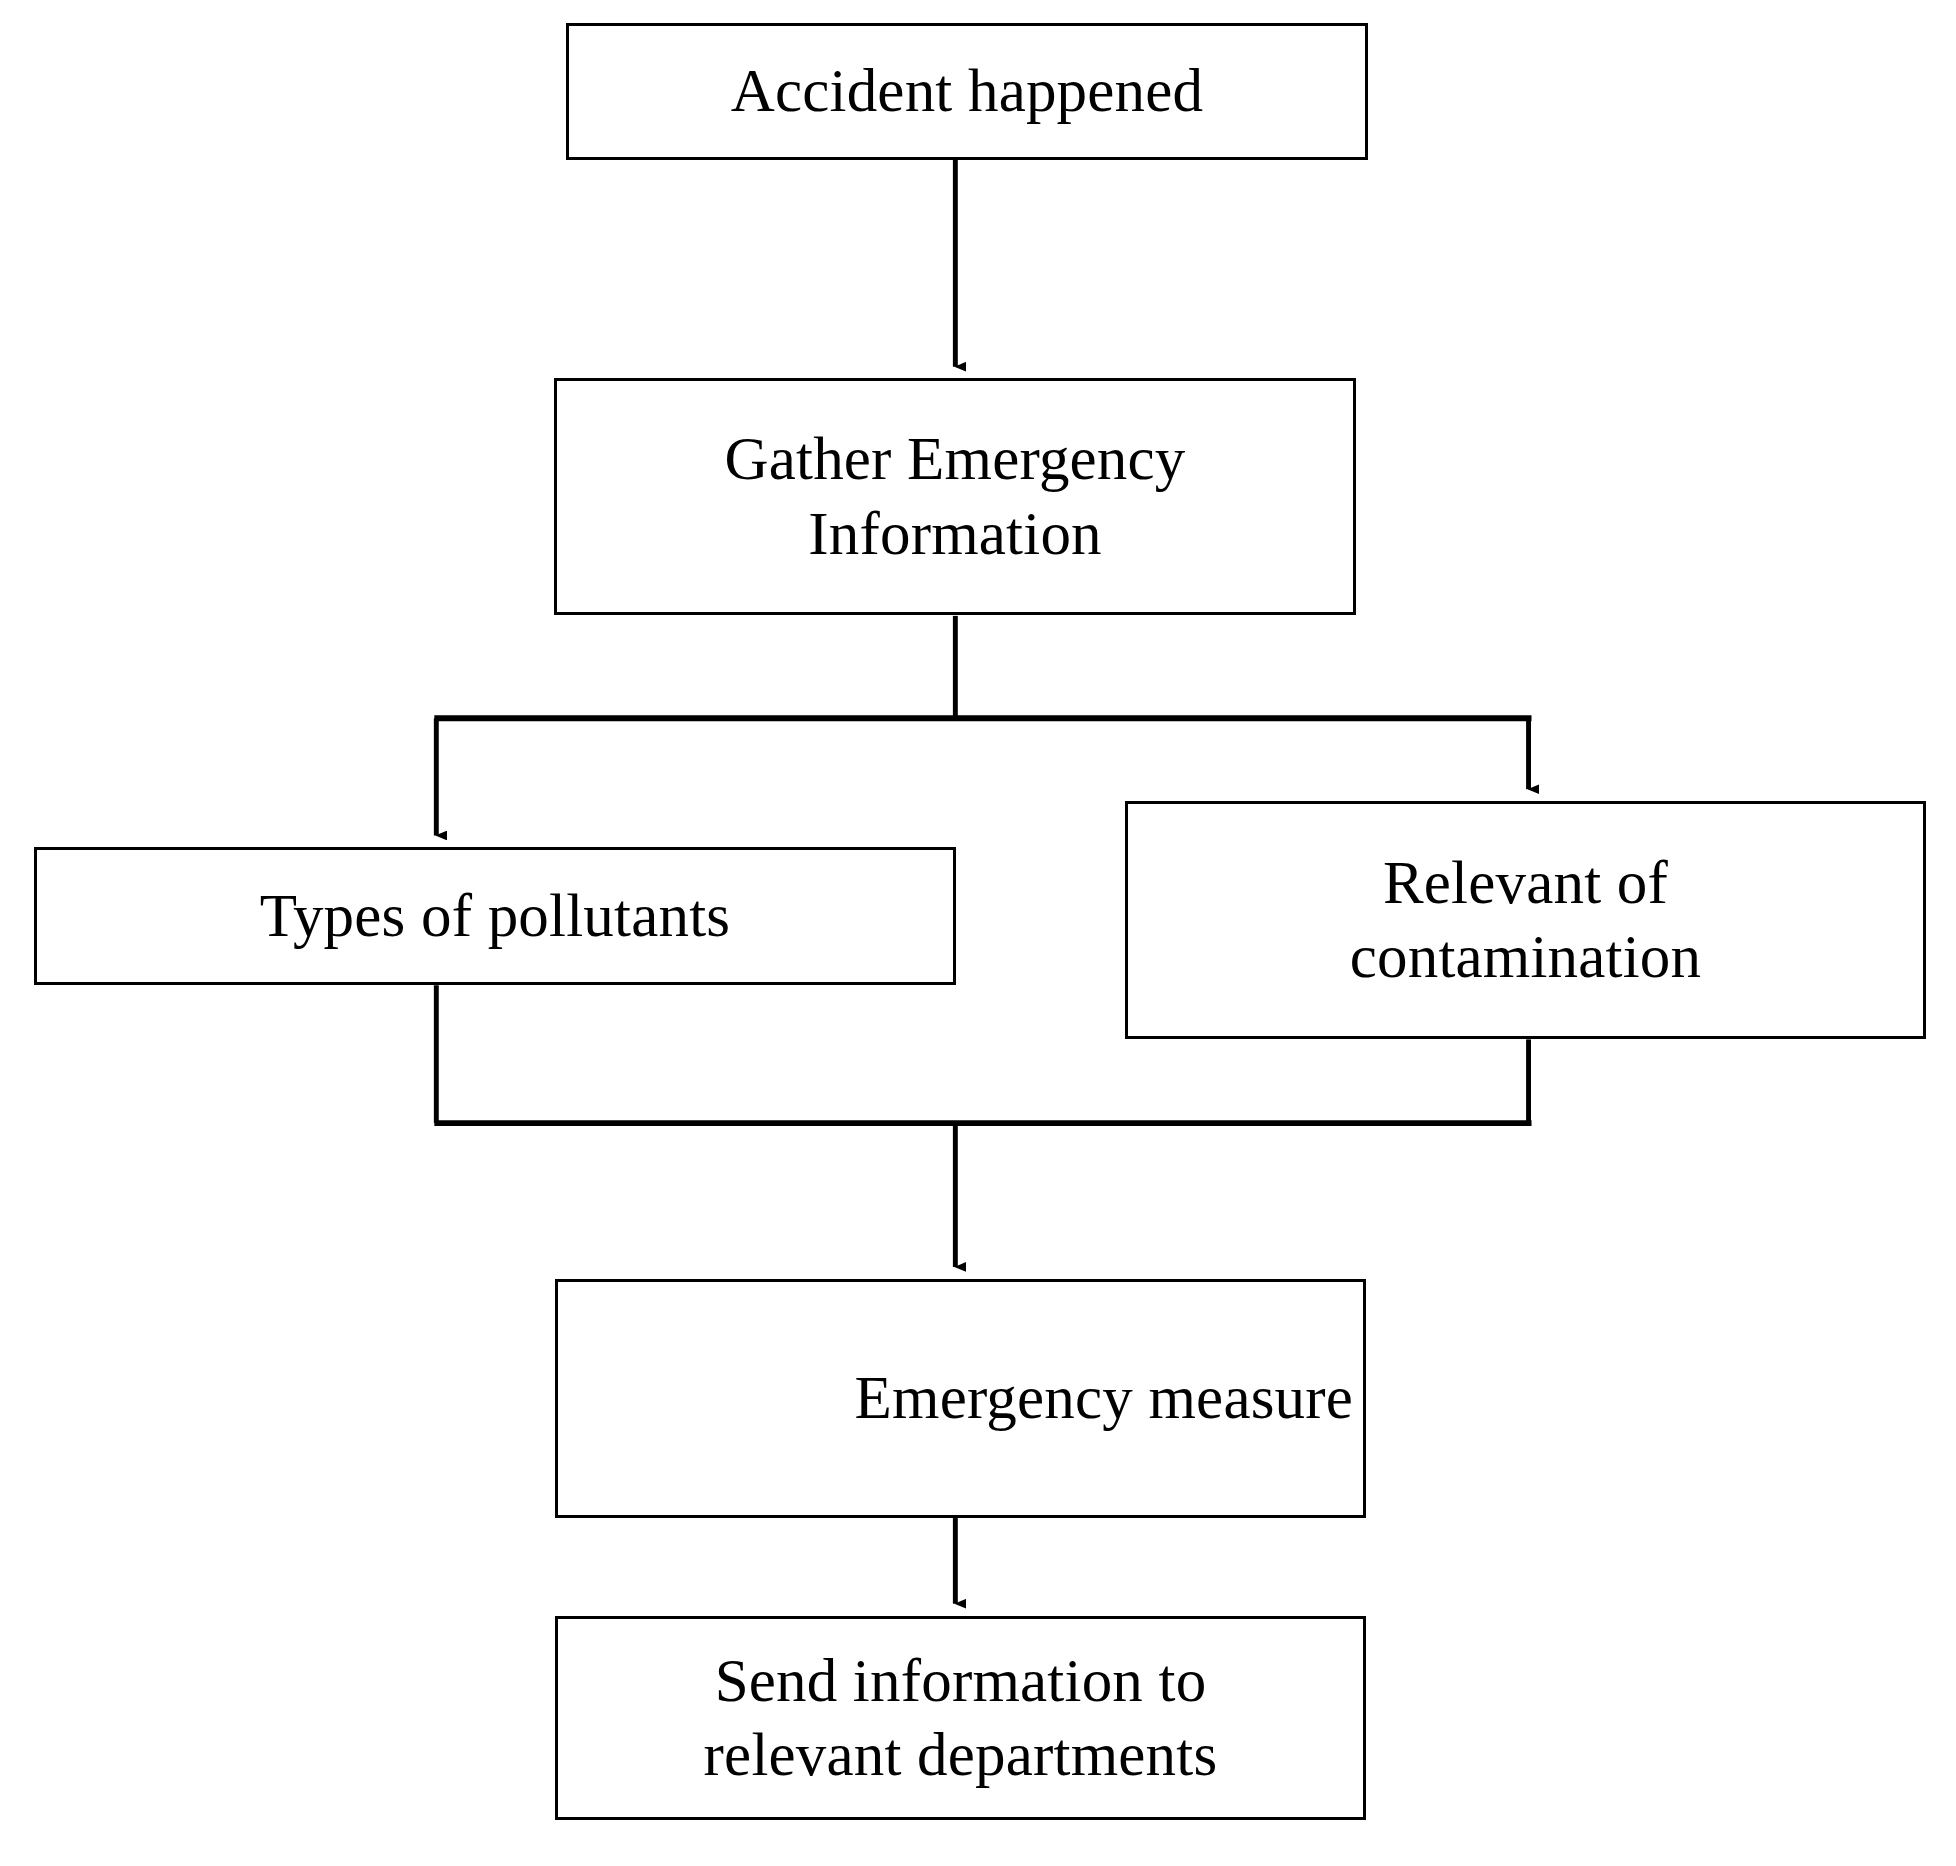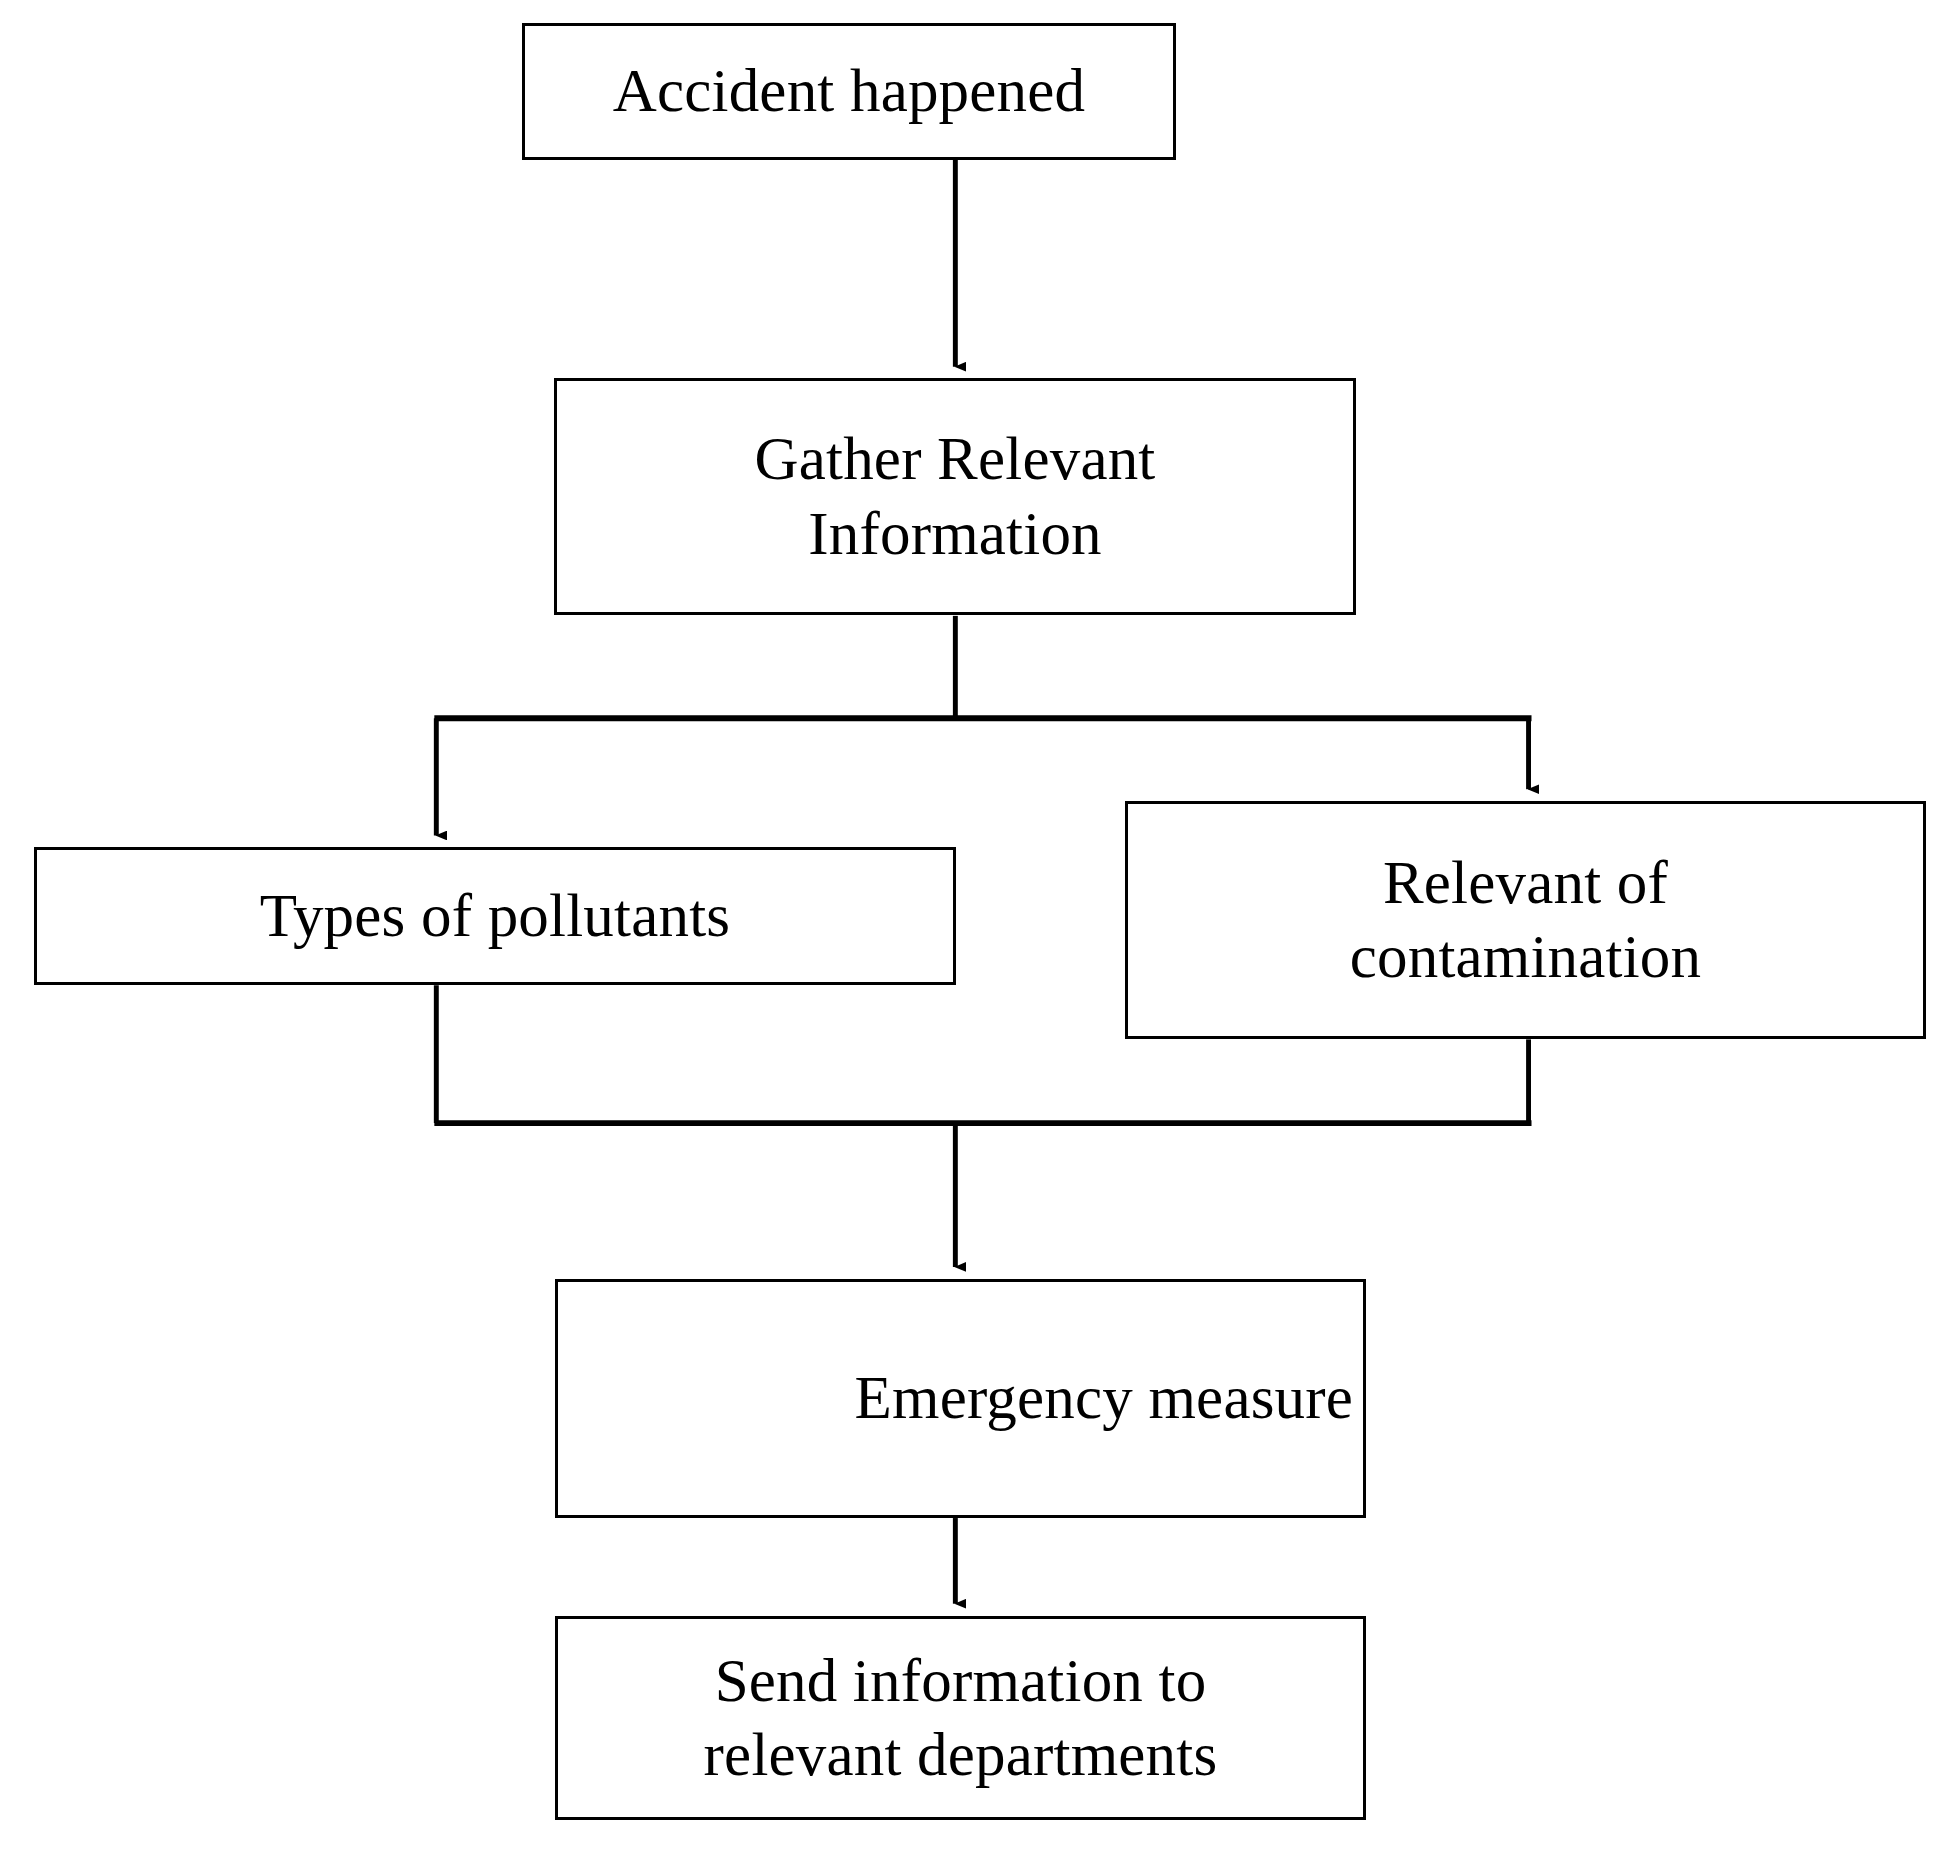--- a/index.html
+++ b/index.html
@@ -37,21 +37,21 @@
   .node-label {
     font-family: "Liberation Serif", "DejaVu Serif", serif;
     color: #000000;
     font-size: 61px;
     line-height: 1.22;
     letter-spacing: 0.2px;
     padding: 0 9.9px;
     white-space: pre-line;
   }
   
-  #node-accident      { left: 522px;  top: 22.7px;   width: 654px; height: 137px; justify-content: center; }
+  #node-accident      { left: 566px;  top: 22.7px;   width: 802px; height: 137px; justify-content: center; }
   #node-gather        { left: 554px;  top: 378px;  width: 802px; height: 237px; }
   #node-pollutants    { left: 34px;   top: 847px;  width: 922px; height: 138px; }
   #node-location      { left: 1125px; top: 801px;  width: 801px; height: 238px; }
   #node-emergency     { left: 555px;  top: 1279px; width: 811px; height: 239px; justify-content: flex-end; }
   #node-send          { left: 555px;  top: 1616px; width: 811px; height: 204px; }
 </style>
 </head>
 <body>
 
 <div id="flowchart-canvas">
@@ -102,21 +102,21 @@
     <g>
       <line x1="970" y1="1541" x2="970" y2="1628" stroke="#000000" stroke-width="5" marker-end="url(#arrowhead)"></line>
     </g>
   </svg>
 
   <div class="node-box" id="node-accident">
     <span class="node-label">Accident happened</span>
   </div>
 
   <div class="node-box" id="node-gather">
-    <span class="node-label">Gather Relevant
+    <span class="node-label">Gather Emergency
 Information</span>
   </div>
 
   <div class="node-box" id="node-pollutants">
     <span class="node-label">Types of pollutants</span>
   </div>
 
   <div class="node-box" id="node-location">
     <span class="node-label">Relevant of
 contamination</span>

